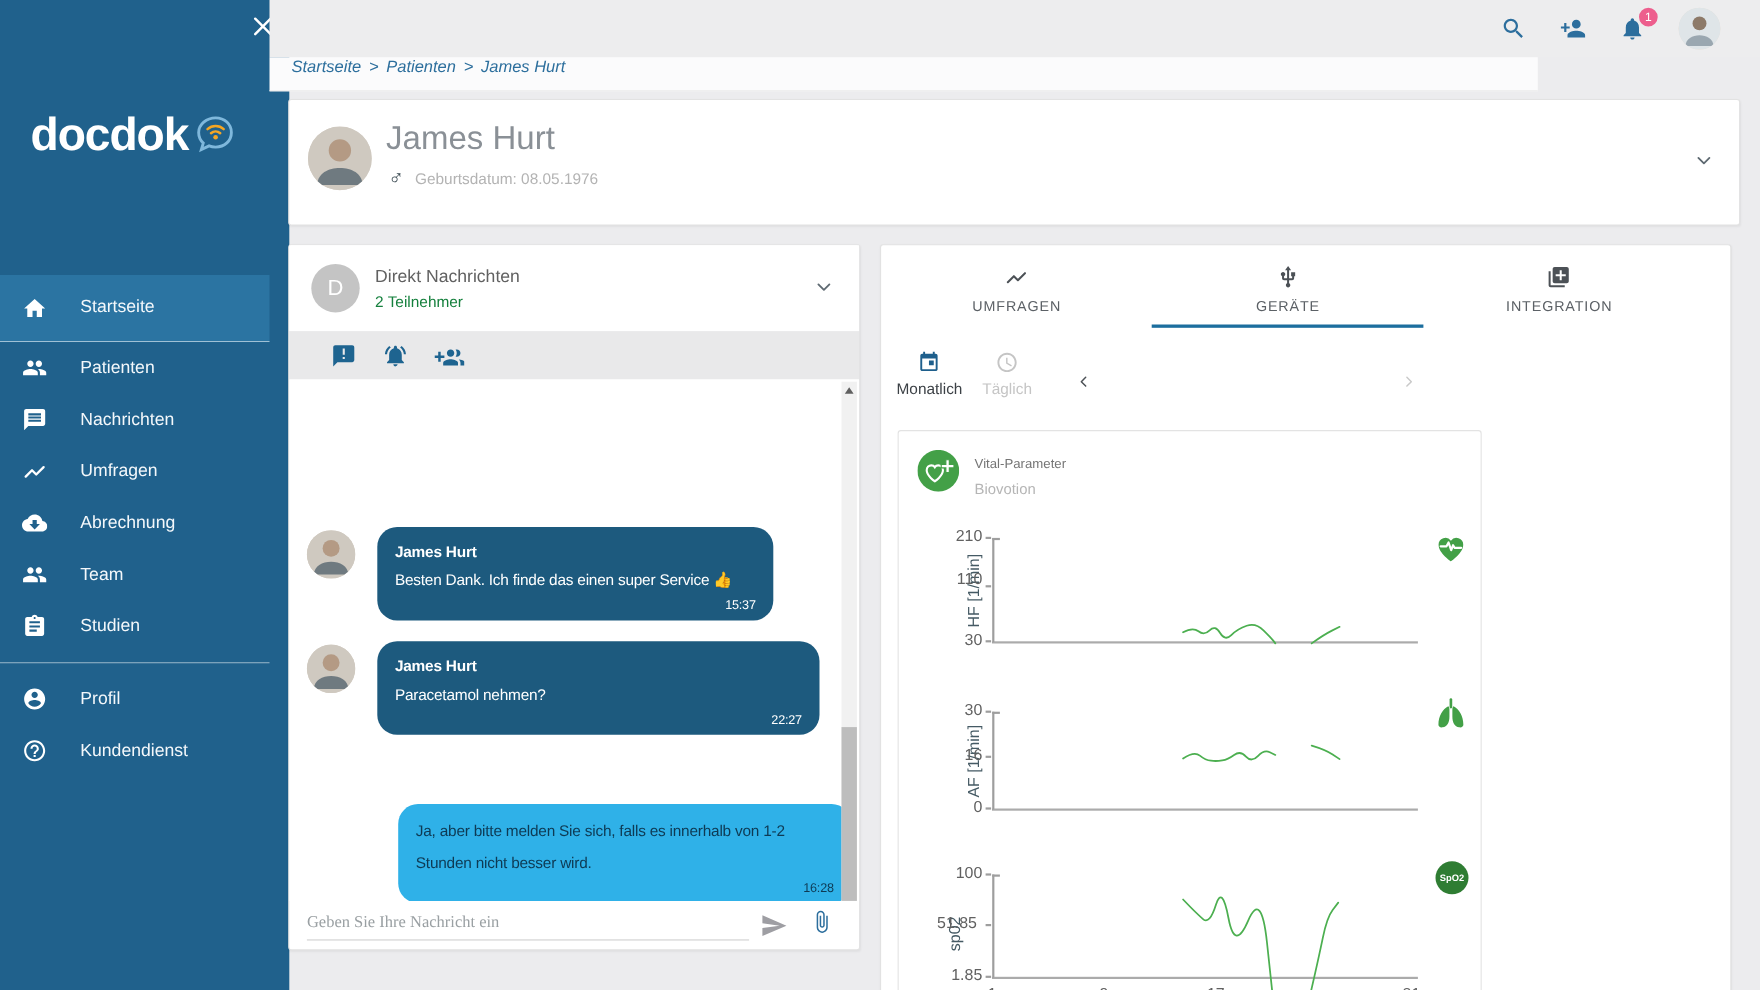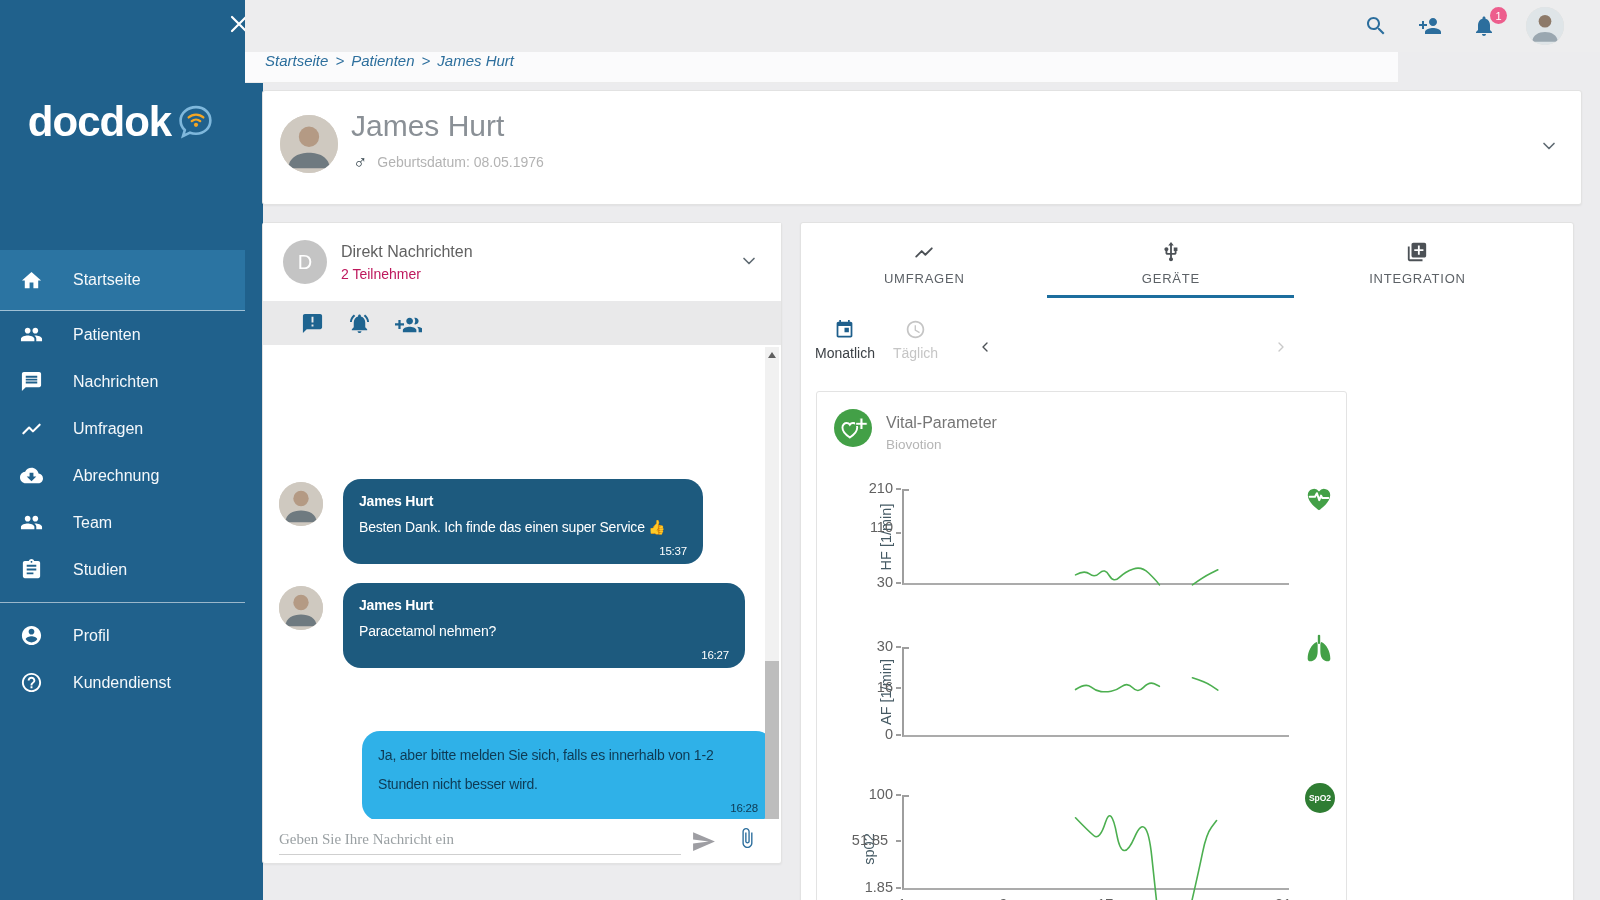--- a/index.html
+++ b/index.html
@@ -34,21 +34,21 @@
   .p-name{position:absolute;left:88px;top:18px;font-size:30px;color:#8a9096;}
   .p-sub{position:absolute;left:90px;top:60px;display:flex;align-items:center;gap:10px;}
   .gender{font-size:19px;font-weight:bold;color:#37474f;}
   .birth{font-size:14px;color:#b3b3b3;}
   .p-chevron{position:absolute;right:22px;top:45px;width:20px;height:20px;cursor:pointer;}
   
   .chat-card{left:262px;top:222px;width:518px;height:640px;}
   .chat-header{position:absolute;left:0;top:0;width:100%;height:78px;background:#fff;}
   .c-avatar{position:absolute;left:20px;top:17px;width:44px;height:44px;border-radius:50%;background:#c4c4c4;color:#fff;font-size:20px;display:flex;align-items:center;justify-content:center;}
   .c-title{position:absolute;left:78px;top:20px;font-size:16px;color:#616161;}
-  .c-sub{position:absolute;left:78px;top:43px;font-size:14px;color:#be185d;}
+  .c-sub{position:absolute;left:78px;top:43px;font-size:14px;color:#15803d;}
   .c-chevron{position:absolute;right:22px;top:28px;width:20px;height:20px;cursor:pointer;}
   .chat-toolbar{position:absolute;left:0;top:78px;width:100%;height:44px;background:#e9e9ea;display:flex;align-items:center;gap:24px;padding-left:38px;box-sizing:border-box;}
   .ct-ico{width:23px;height:23px;cursor:pointer;}
   .chat-scroll{position:absolute;left:0;top:122px;width:100%;height:474px;overflow:hidden;background:#fff;}
   .scrollbar{position:absolute;right:2px;top:124px;width:14px;height:472px;background:#f1f1f1;}
   .sb-up{position:absolute;top:5px;left:3px;width:0;height:0;border-left:4px solid transparent;border-right:4px solid transparent;border-bottom:6px solid #606060;}
   .sb-thumb{position:absolute;left:0;top:314px;width:14px;height:158px;background:#bdbdbd;cursor:grab;}
   .bubble{position:absolute;border-radius:18px;padding:10px 16px 7px 16px;box-sizing:border-box;font-size:14px;letter-spacing:-0.2px;}
   .bubble .line{line-height:29px;white-space:nowrap;}
   .bubble .time{text-align:right;font-size:11.5px;margin-top:3px;}
@@ -74,21 +74,21 @@
   .period .pl{font-size:14px;}
   .chev{position:absolute;width:16px;height:16px;cursor:pointer;}
   .date-group{position:absolute;left:203px;top:0;width:250px;}
   .date-label{font-size:11px;color:#9e9e9e;}
   .date-value{font-size:15.5px;color:#3f4650;margin-top:8px;cursor:text;}
   .date-underline{margin-top:9px;border-bottom:1px solid #9e9e9e;width:250px;}
   .cal-ico{position:absolute;right:12px;top:16px;width:20px;height:20px;cursor:pointer;}
   
   .vital-card{position:absolute;left:15px;top:168px;width:529px;height:545px;border:1px solid #e3e3e3;border-radius:3px;background:#fff;}
   .v-ico{position:absolute;left:17px;top:17px;width:38px;height:38px;}
-  .v-title{position:absolute;left:69px;top:22px;font-size:16px;color:#757575;}
+  .v-title{position:absolute;left:69px;top:22px;font-size:12px;color:#757575;}
   .v-sub{position:absolute;left:69px;top:45px;font-size:13.5px;color:#b5b5b5;}
   .chart-area{position:absolute;left:30px;width:470px;}
   .plotbox{position:absolute;left:55px;top:4px;width:385px;border-left:2px solid #9e9e9e;border-bottom:2px solid #ababab;}
   .plotbox::before{content:"";position:absolute;left:-2px;top:0;width:7px;height:2px;background:#9e9e9e;}
   .plotbox svg{position:absolute;left:0;top:0;overflow:hidden;}
   .ytick{position:absolute;left:0;width:46px;text-align:right;font-size:14.5px;color:#616161;}
   .ydash{position:absolute;left:49px;width:5px;height:2px;background:#9e9e9e;}
   .xtick{position:absolute;width:22px;text-align:center;font-size:14.5px;color:#616161;}
   .ylab{position:absolute;left:6px;white-space:nowrap;font-size:14.5px;color:#455a64;transform:rotate(-90deg);transform-origin:center;}
   .chart-icon{position:absolute;left:486px;width:32px;height:32px;}
@@ -294,21 +294,21 @@
       <div class="m-avatar" style="left:16px;top:241px;">
         <svg viewBox="0 0 24 24" width="44" height="44">
             <rect width="24" height="24" fill="#cfc9c0"></rect>
             <circle cx="12" cy="9" r="4.2" fill="#b49a84"></circle>
             <path d="M3.5 22c0-4.4 4.2-6.4 8.5-6.4s8.5 2 8.5 6.4z" fill="#6f7a80"></path>
           </svg>
       </div>
       <div class="bubble in" style="left:80px;top:238px;width:402px;">
         <div class="sender">James Hurt</div>
         <div class="line">Paracetamol nehmen?</div>
-        <div class="time">16:27</div>
+        <div class="time">22:27</div>
       </div>
 
       <div class="bubble out" style="left:99px;top:386px;width:412px;">
         <div class="line">Ja, aber bitte melden Sie sich, falls es innerhalb von 1-2</div>
         <div class="line">Stunden nicht besser wird.</div>
         <div class="time">16:28</div>
       </div>
     </div>
     <div class="scrollbar">
       <div class="sb-up"></div>

